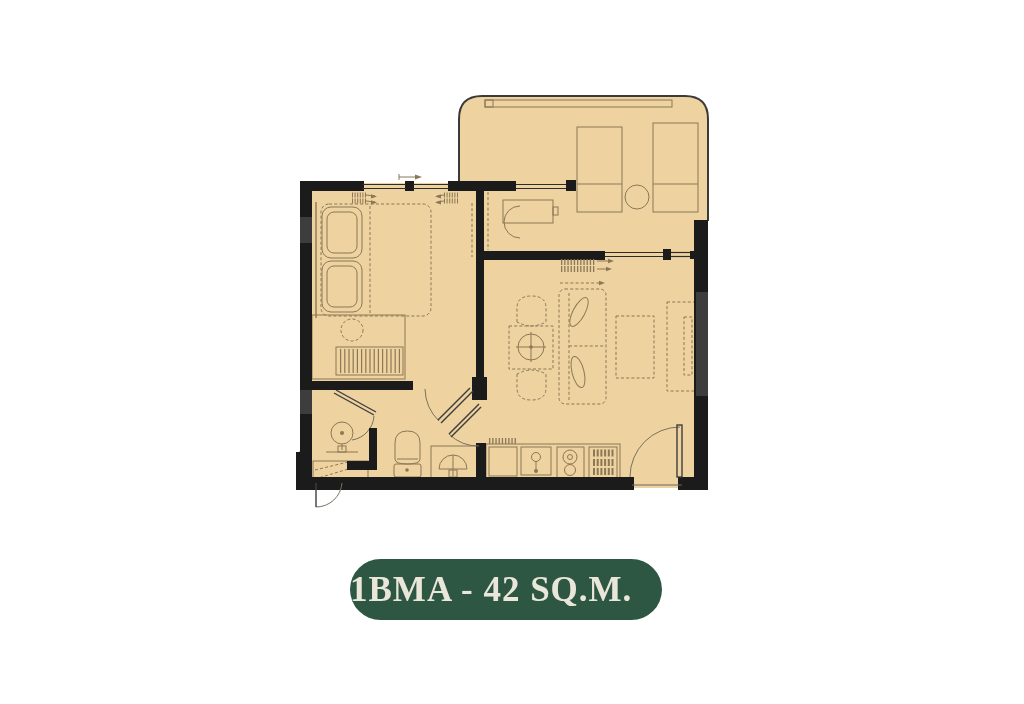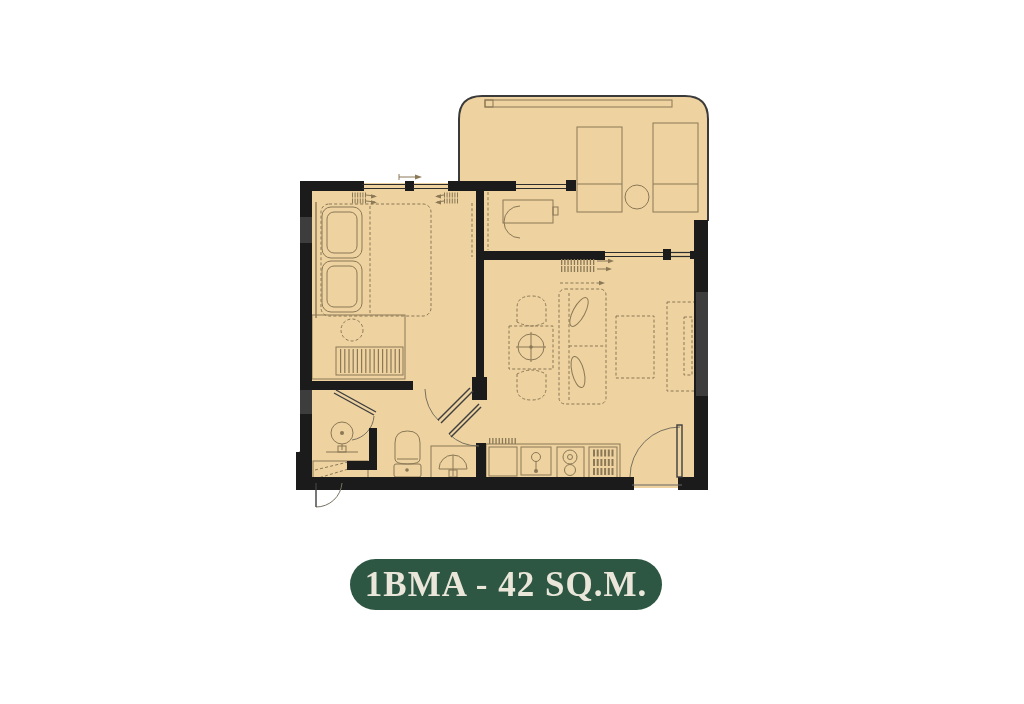--- a/index.html
+++ b/index.html
@@ -20,23 +20,23 @@
   .fdot{fill:var(--line);stroke:none;}
   .win{fill:none;stroke:#2c2c2c;stroke-width:1.2;}
   .leaf{fill:none;stroke:#3e3e3e;stroke-width:1.4;}
   .arc{fill:none;stroke:#77715f;stroke-width:1;}
   .tick{fill:none;stroke:var(--line);stroke-width:5;stroke-dasharray:1 1.6;}
   .tick6{fill:none;stroke:var(--line);stroke-width:6;stroke-dasharray:1.3 1.9;}
   .tick7{fill:none;stroke:var(--line);stroke-width:7;stroke-dasharray:2 1.7;}
   .tick24{fill:none;stroke:var(--line);stroke-width:24;stroke-dasharray:1.2 3;}
   .thr{fill:none;stroke:#666;stroke-width:1;}
   .pill{
-    position:absolute;left:350px;top:559px;width:312px;height:51px;
+    position:absolute;left:350px;top:559px;width:312px;height:61px;
     border-radius:32px;background:var(--pill-bg);color:var(--pill-fg);
-    display:flex;align-items:center;justify-content:center;
+    display:flex;align-items:center;
     font-family:"Liberation Serif",serif;font-size:35px;font-weight:600;letter-spacing:1px;
   }
 </style>
 </head>
 <body>
 
 <div class="stage">
   <svg width="1024" height="704" viewBox="0 0 1024 704">
 
     <g>

